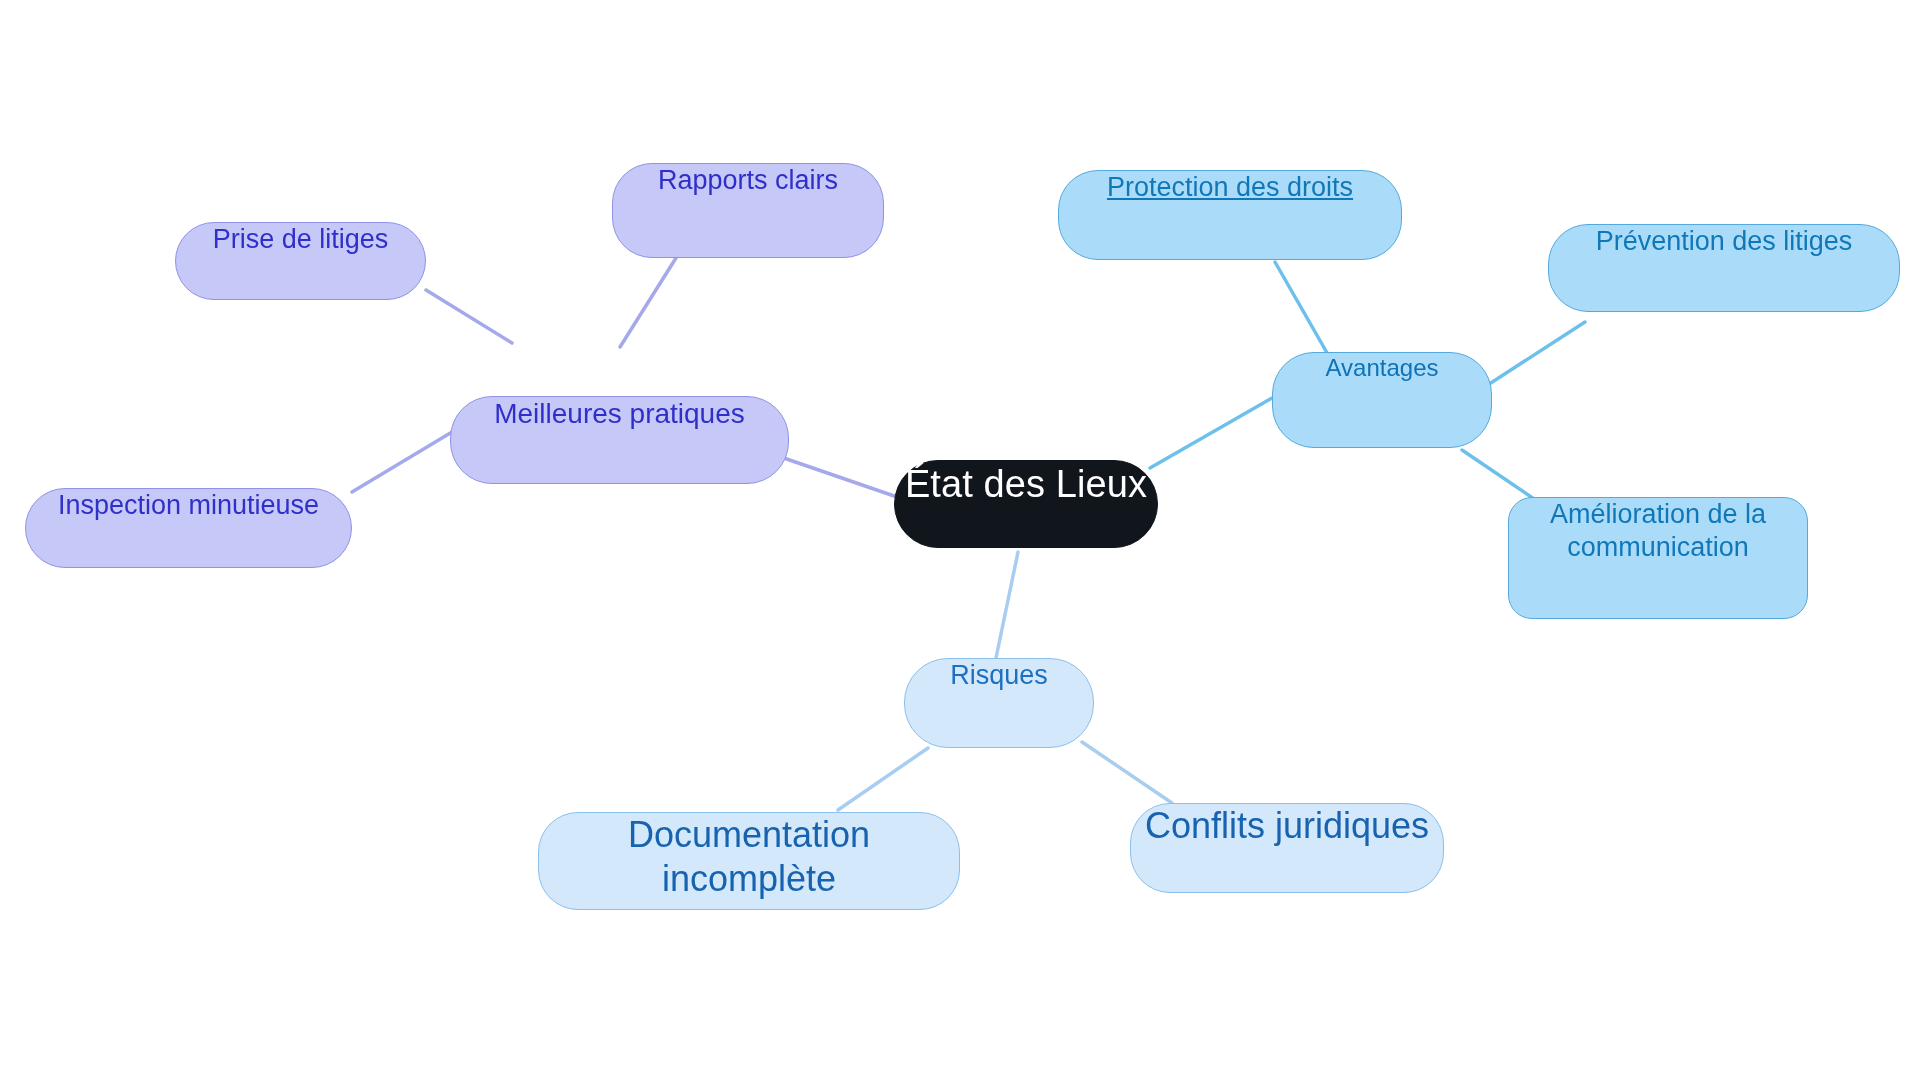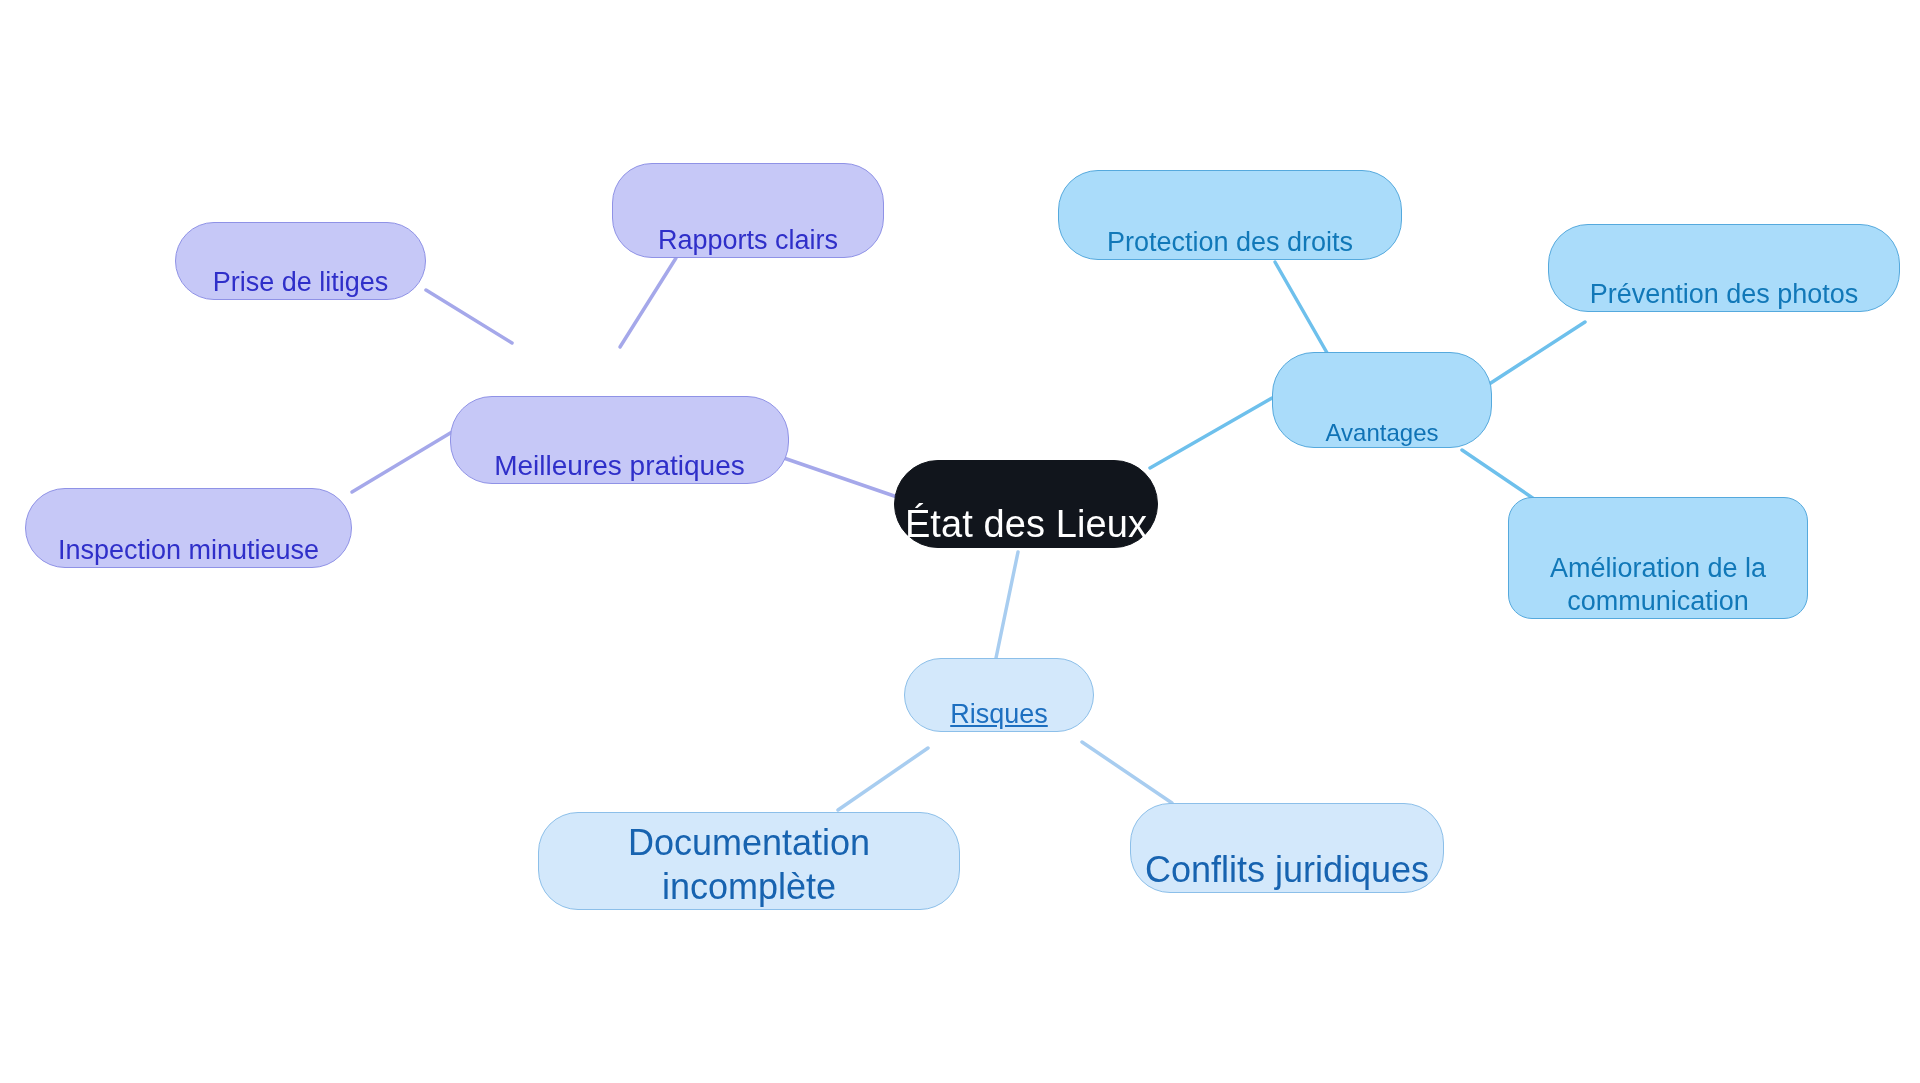--- a/index.html
+++ b/index.html
@@ -20,21 +20,21 @@
     left: 0;
     top: 0;
     width: 1920px;
     height: 1083px;
     pointer-events: none;
   }
   .node {
     position: absolute;
     box-sizing: border-box;
     display: flex;
-    align-items: flex-end;
+    align-items: flex-start;
     justify-content: center;
     text-align: center;
     line-height: 1.22;
     white-space: pre-line;
     border-style: solid;
     border-width: 1.5px;
   }
   .node-root {
     background: #11151c;
     border-color: #11151c;
@@ -136,34 +136,34 @@
   </div>
 
   <div class="node node-purple" style="left:25px; top:488px; width:327px; height:80px;">
     <span>Inspection minutieuse</span>
   </div>
 
   <div class="node node-blue-branch" style="left:1272px; top:352px; width:220px; height:96px;">
     <span>Avantages</span>
   </div>
 
-  <div class="node node-blue" style="left:1058px; top:170px; width:344px; height:90px;">
+  <div class="node node-blue" style="left:1058px; top:170px; width:344px; height:90px;text-decoration:underline;">
     <span>Protection des droits</span>
   </div>
 
   <div class="node node-blue" style="left:1548px; top:224px; width:352px; height:88px;">
-    <span>Prévention des photos</span>
+    <span>Prévention des litiges</span>
   </div>
 
   <div class="node node-blue node-two-line" style="left:1508px; top:497px; width:300px; height:122px;border-radius:24px;">
     <span>Amélioration de la
 communication</span>
   </div>
 
-  <div class="node node-blue-pale" style="left:904px; top:658px; width:190px; height:74px;text-decoration:underline;">
+  <div class="node node-blue-pale" style="left:904px; top:658px; width:190px; height:90px;">
     <span>Risques</span>
   </div>
 
   <div class="node node-blue-soft" style="left:538px; top:812px; width:422px; height:98px;">
     <span>Documentation incomplète</span>
   </div>
 
   <div class="node node-blue-soft" style="left:1130px; top:803px; width:314px; height:90px;">
     <span>Conflits juridiques</span>
   </div>

